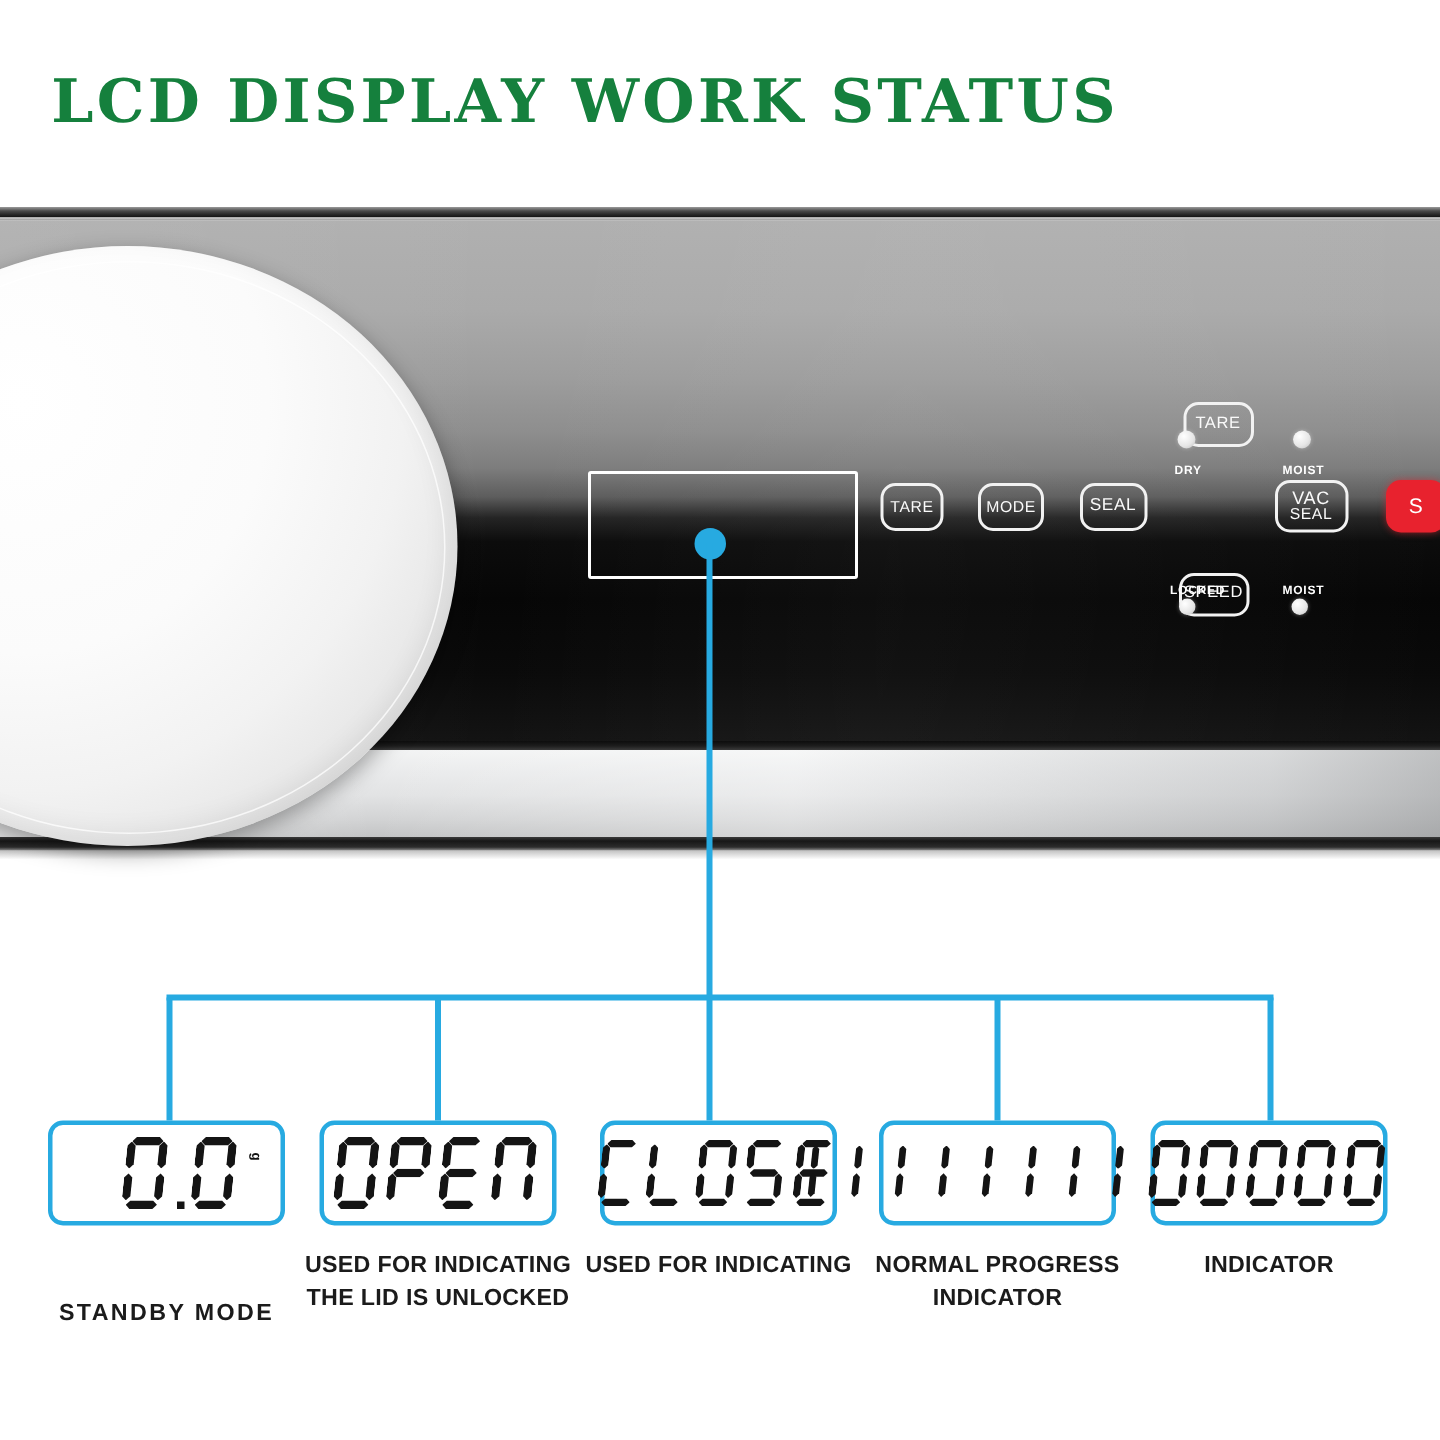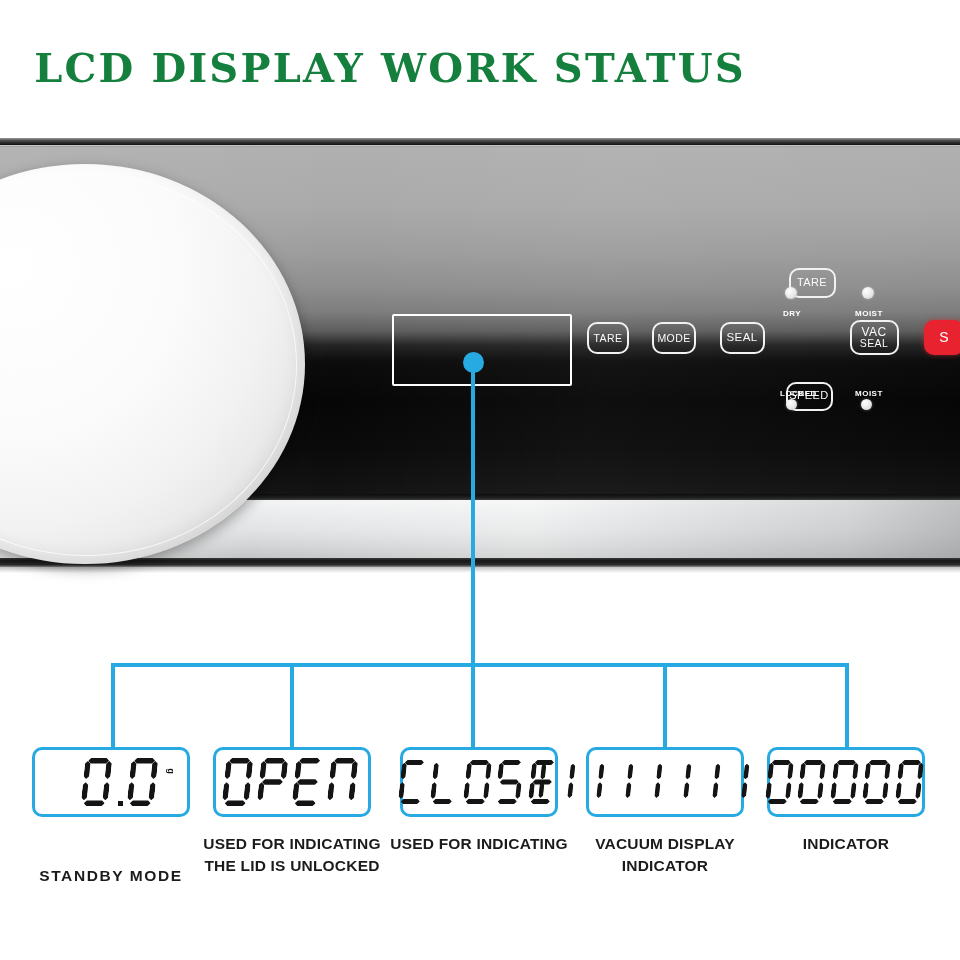--- a/index.html
+++ b/index.html
@@ -300,21 +300,21 @@
             <span class="sg" style="left: 18.69px; top: 2.6565px; width: 4.83px; height: 15.687px; clip-path: polygon(0px 2.415px, 2.415px 0px, 4.83px 2.415px, 4.83px 13.272px, 2.415px 15.687px, 0px 13.272px);"></span>
             <span class="sg" style="left: 18.69px; top: 21.2415px; width: 4.83px; height: 15.687px; clip-path: polygon(0px 2.415px, 2.415px 0px, 4.83px 2.415px, 4.83px 13.272px, 2.415px 15.687px, 0px 13.272px);"></span>
           </span>
           <span class="d7" style="width: 27.09px; height: 42px; transform: skewX(-6deg);">
             <span class="sg" style="left: 18.69px; top: 2.6565px; width: 4.83px; height: 15.687px; clip-path: polygon(0px 2.415px, 2.415px 0px, 4.83px 2.415px, 4.83px 13.272px, 2.415px 15.687px, 0px 13.272px);"></span>
             <span class="sg" style="left: 18.69px; top: 21.2415px; width: 4.83px; height: 15.687px; clip-path: polygon(0px 2.415px, 2.415px 0px, 4.83px 2.415px, 4.83px 13.272px, 2.415px 15.687px, 0px 13.272px);"></span>
           </span>
         </div>
       </div>
       <div class="cap" style="left: 572px; top: 833px; width: 186px;">
-        <div>VACUUM DISPLAY</div>
+        <div>NORMAL PROGRESS</div>
         <div>INDICATOR</div>
       </div>
       <div class="lcdbox" style="left: 767px; top: 747px; width: 158px; height: 70px; justify-content: center; padding-right: 0px;">
         <div class="seg-row" style="gap: 4px;">
           <span class="d7" style="width: 28.38px; height: 44px; transform: skewX(-6deg);">
             <span class="sg" style="left: 2.783px; top: 0px; width: 19.074px; height: 5.06px; clip-path: polygon(2.53px 0px, 16.544px 0px, 19.074px 2.53px, 16.544px 5.06px, 2.53px 5.06px, 0px 2.53px);"></span>
             <span class="sg" style="left: 0px; top: 2.783px; width: 5.06px; height: 16.434px; clip-path: polygon(0px 2.53px, 2.53px 0px, 5.06px 2.53px, 5.06px 13.904px, 2.53px 16.434px, 0px 13.904px);"></span>
             <span class="sg" style="left: 19.58px; top: 2.783px; width: 5.06px; height: 16.434px; clip-path: polygon(0px 2.53px, 2.53px 0px, 5.06px 2.53px, 5.06px 13.904px, 2.53px 16.434px, 0px 13.904px);"></span>
             <span class="sg" style="left: 0px; top: 22.253px; width: 5.06px; height: 16.434px; clip-path: polygon(0px 2.53px, 2.53px 0px, 5.06px 2.53px, 5.06px 13.904px, 2.53px 16.434px, 0px 13.904px);"></span>
             <span class="sg" style="left: 19.58px; top: 22.253px; width: 5.06px; height: 16.434px; clip-path: polygon(0px 2.53px, 2.53px 0px, 5.06px 2.53px, 5.06px 13.904px, 2.53px 16.434px, 0px 13.904px);"></span>

